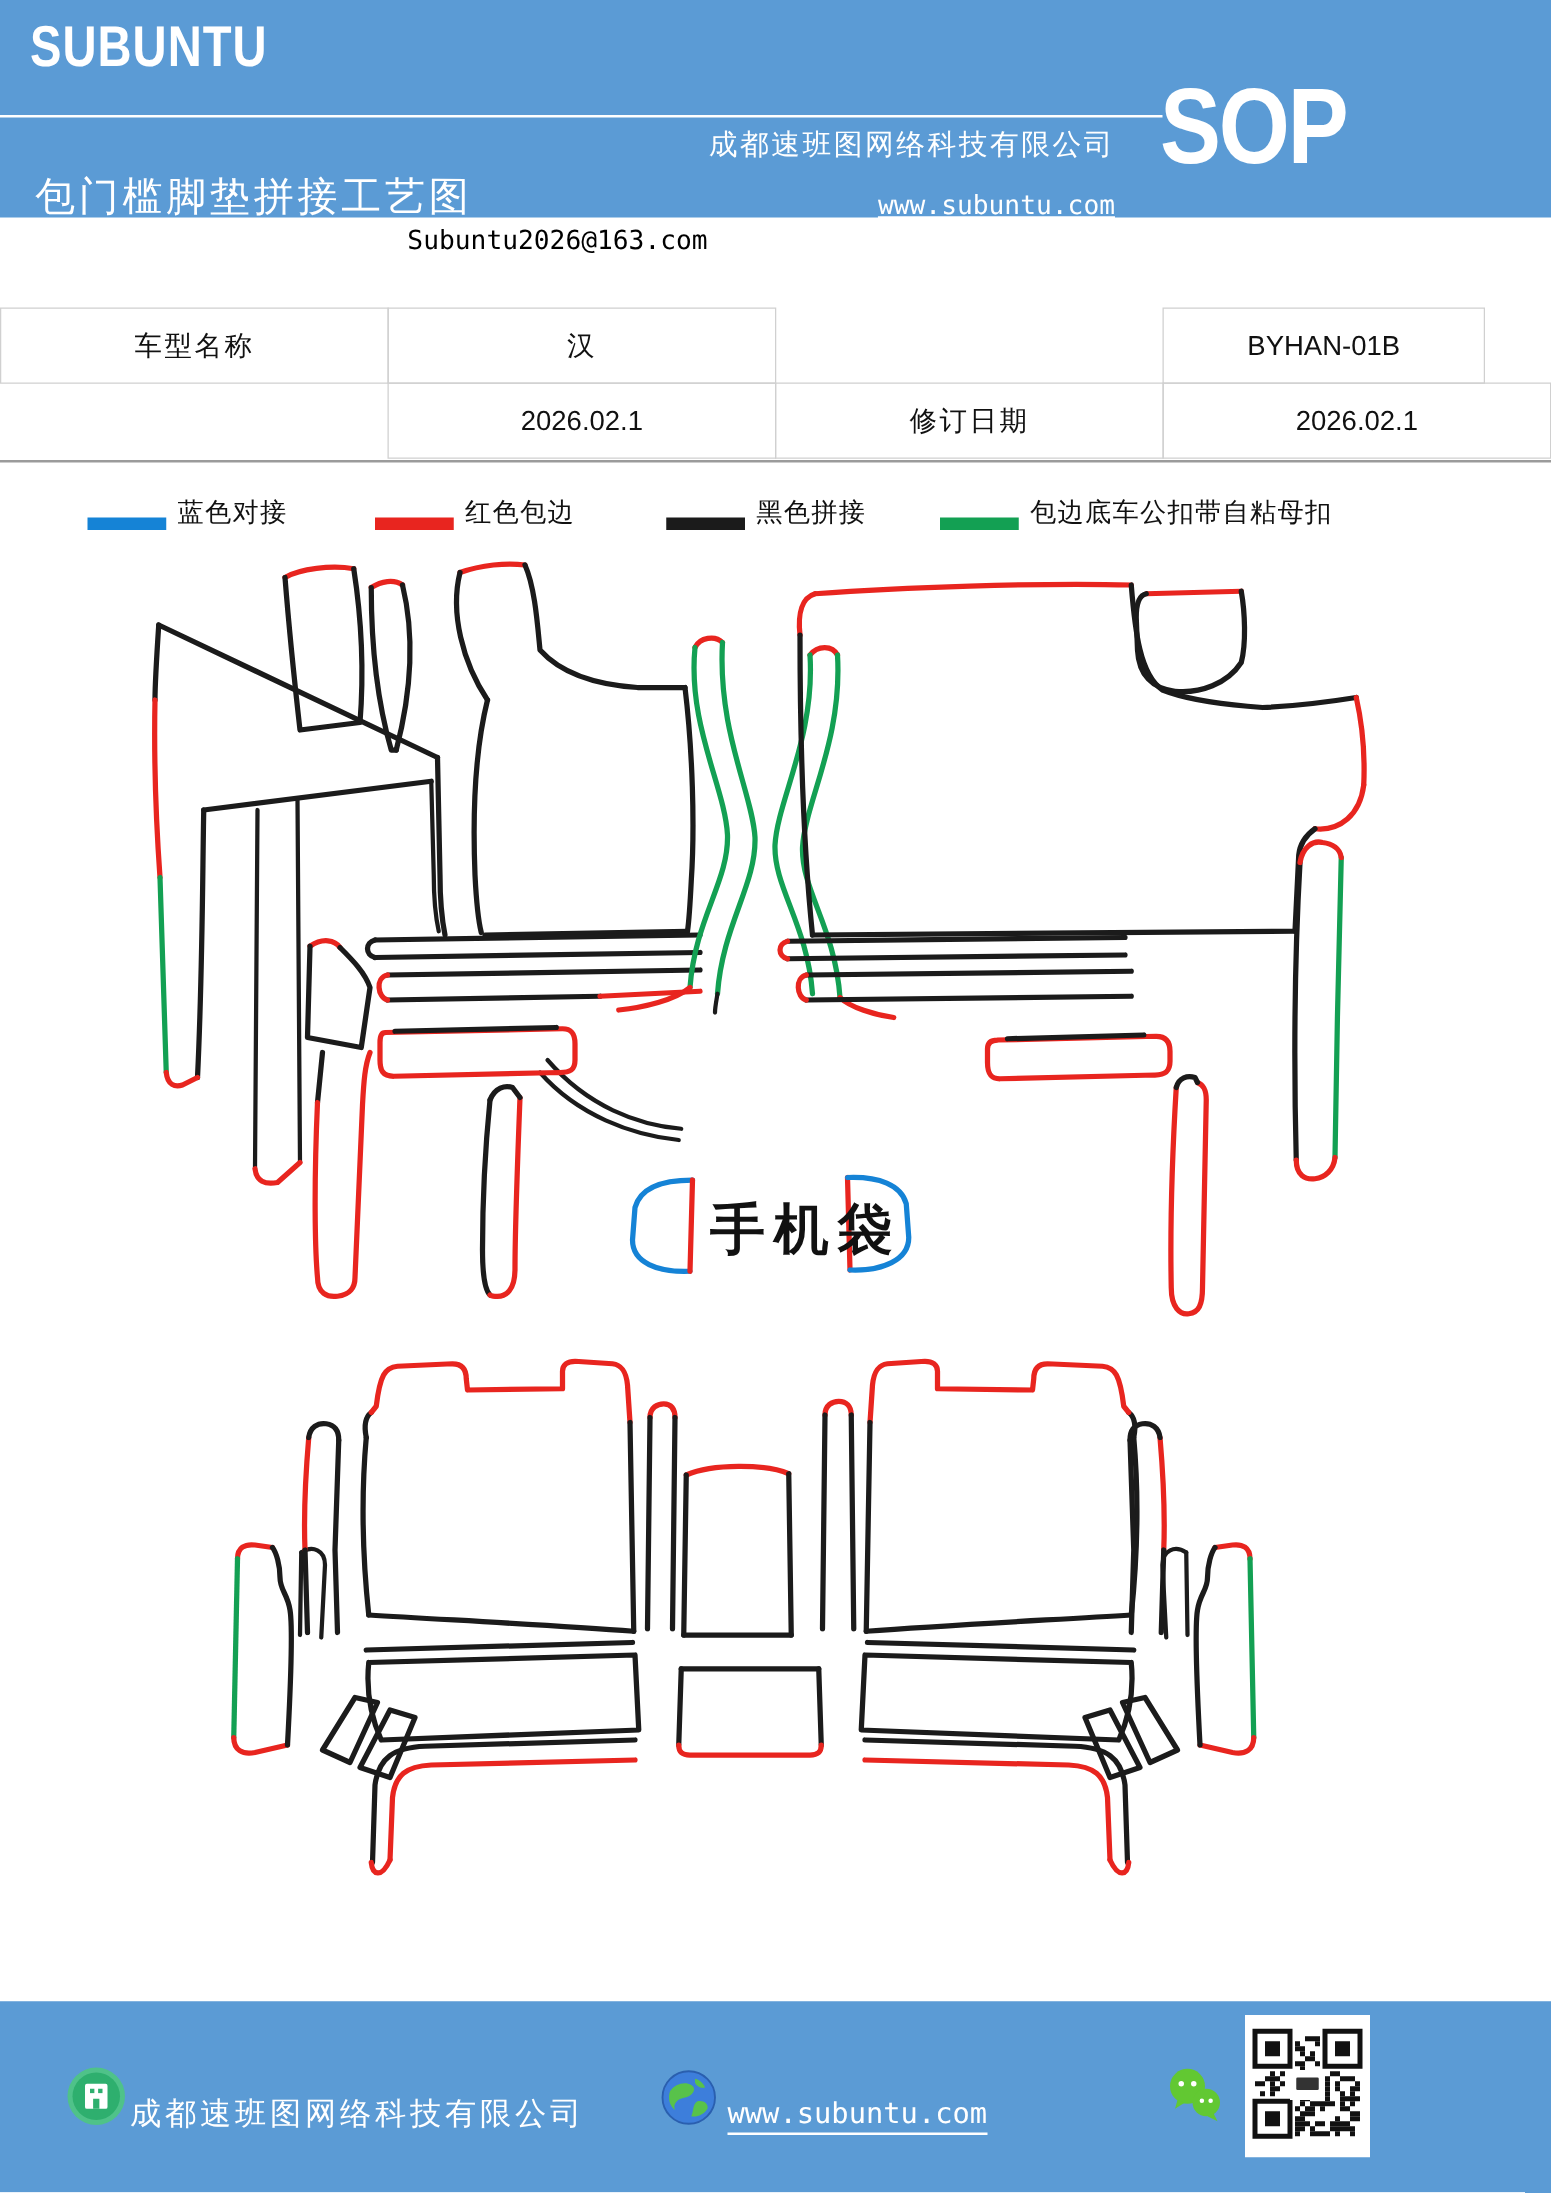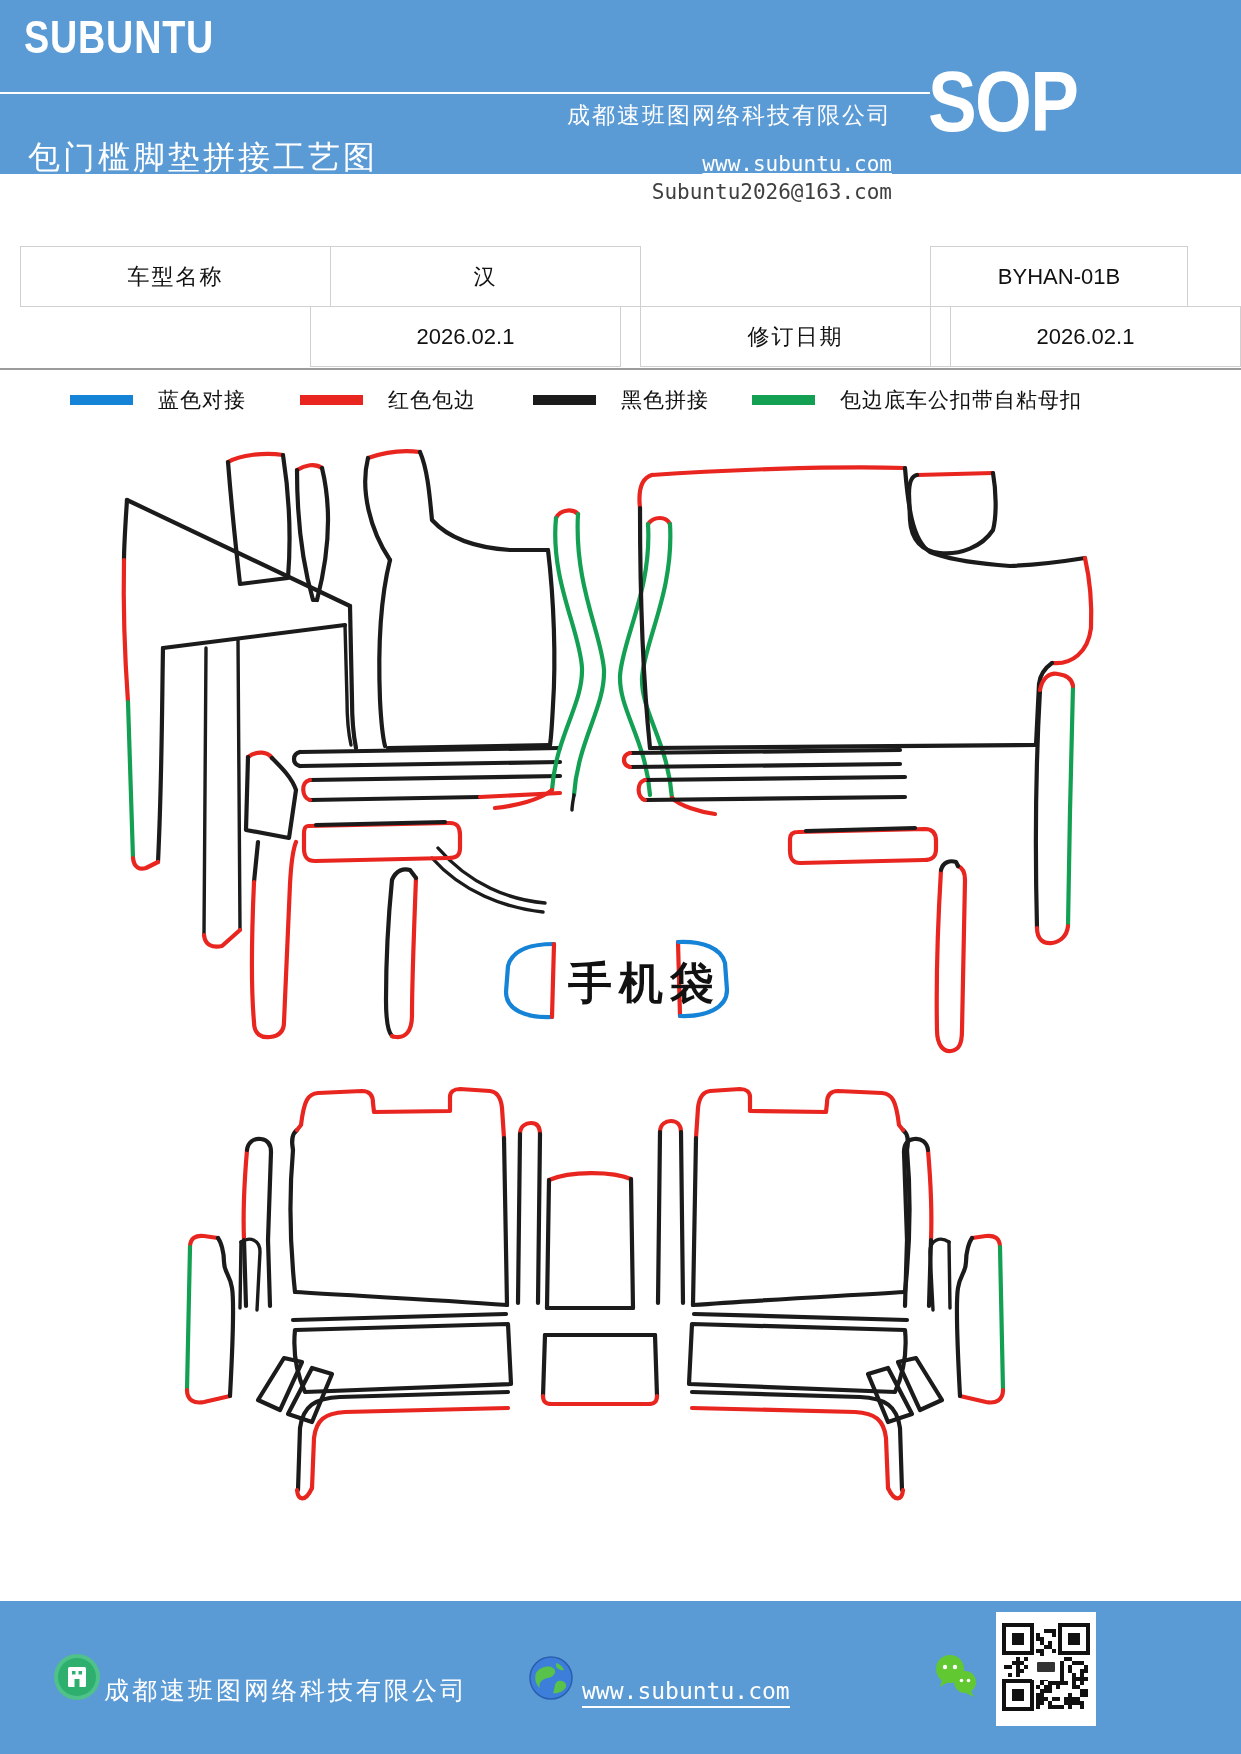--- a/index.html
+++ b/index.html
@@ -8,32 +8,32 @@
   
   .header{position:absolute;left:0;top:0;width:1241px;height:174px;background:var(--brand);}
   .logo{position:absolute;left:24px;top:10px;color:#fff;font-size:46px;font-weight:bold;
         letter-spacing:1px;transform:scaleX(.82);transform-origin:left;font-family:"Liberation Sans",sans-serif;}
   .hline{position:absolute;left:0;top:92px;width:930px;height:2px;background:#fff;}
   .doc-title{position:absolute;left:28px;top:136px;color:#fff;font-size:32px;font-weight:normal;letter-spacing:3px;}
   .company-top{position:absolute;left:0;top:100px;width:892px;text-align:right;color:#fff;font-size:23px;
         font-family:"Liberation Serif",serif;letter-spacing:2px;}
   .url-top{position:absolute;left:0;top:152px;width:892px;text-align:right;color:#fff;font-size:21px;
         font-family:"DejaVu Sans Mono",monospace;text-decoration:underline;}
-  .mail-top{position:absolute;left:0;top:180px;width:892px;text-align:right;color:#404040;font-size:21px;
+  .mail-top{position:absolute;left:0;top:180px;width:892px;text-align:center;color:#000000;font-size:21px;
         font-family:"DejaVu Sans Mono",monospace;}
   .sop{position:absolute;left:928px;top:52px;color:#fff;font-size:86px;font-weight:bold;
         transform:scaleX(.85);transform-origin:left;letter-spacing:-2px;}
   
   .info-table{position:absolute;left:0;top:246px;width:1241px;height:122px;border-bottom:2px solid #9b9b9b;}
   .info-table .cell{position:absolute;box-sizing:border-box;border:1px solid #d0d0d0;
         display:flex;align-items:center;justify-content:center;font-size:22px;color:#111;}
-  .cn{font-family:Liberation Serif, serif;letter-spacing:2px;margin-left:20px;}
+  .cn{font-family:Liberation Serif, serif;letter-spacing:2px;}
   .en{font-family:"Liberation Sans",sans-serif;}
   
-  .legend-item{position:absolute;top:386px;display:flex;align-items:center;gap:25px;}
+  .legend-item{position:absolute;top:396px;display:flex;align-items:flex-end;gap:9px;}
   .legend-swatch{width:63px;height:10px;display:inline-block;}
   .legend-label{font-size:21px;color:#111;font-family:"Liberation Serif",serif;letter-spacing:1px;white-space:nowrap;}
   
   .diagram{position:absolute;left:0;top:420px;}
   .k{stroke:var(--ink);} .r{stroke:var(--red);} .g{stroke:var(--green);} .b{stroke:var(--blue);}
   .diagram path{fill:none;stroke-width:4.2;stroke-linecap:round;stroke-linejoin:round;}
   .diagram path.thin{stroke-width:3.4;}
   .bag-label{font-size:44px;letter-spacing:7px;fill:#111;font-weight:600;
         font-family:"Liberation Sans",sans-serif;}
   

